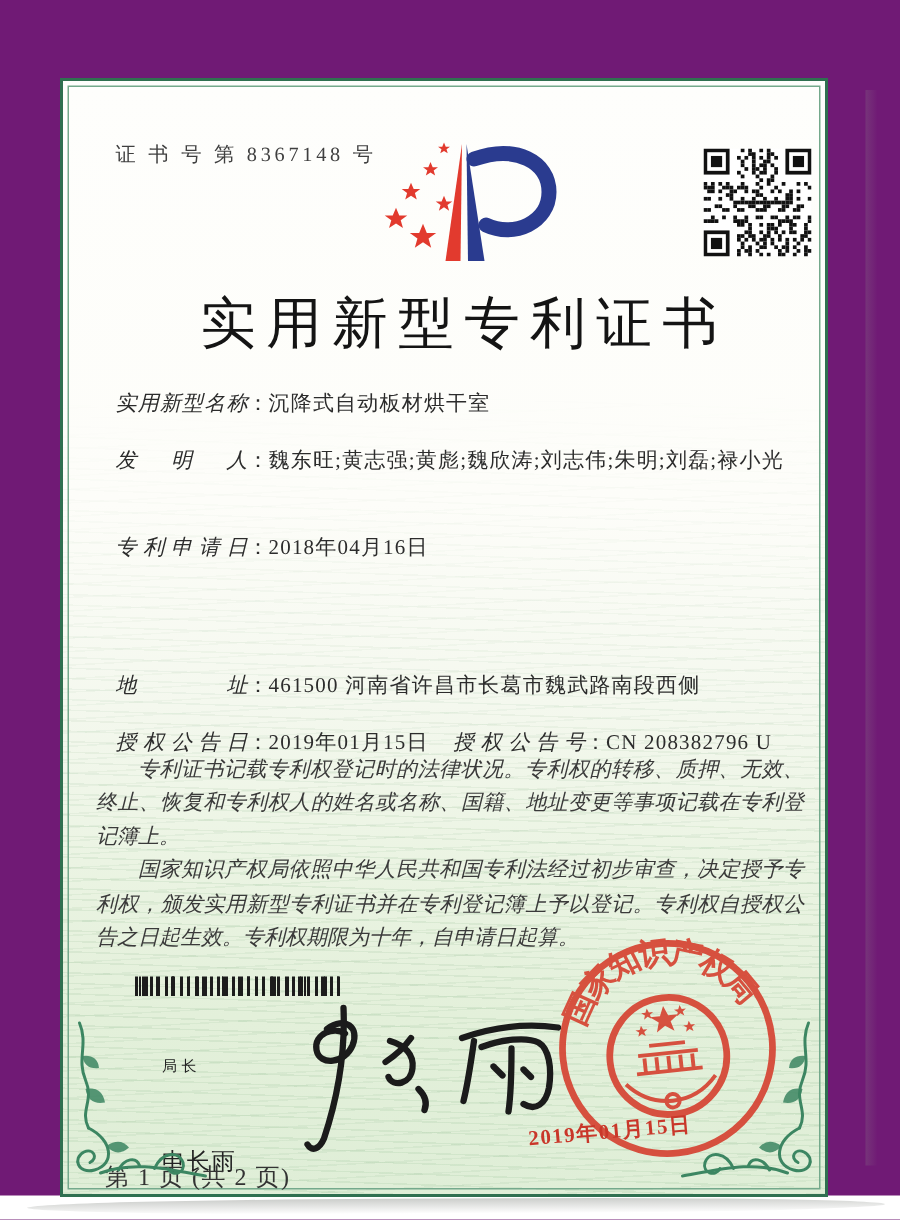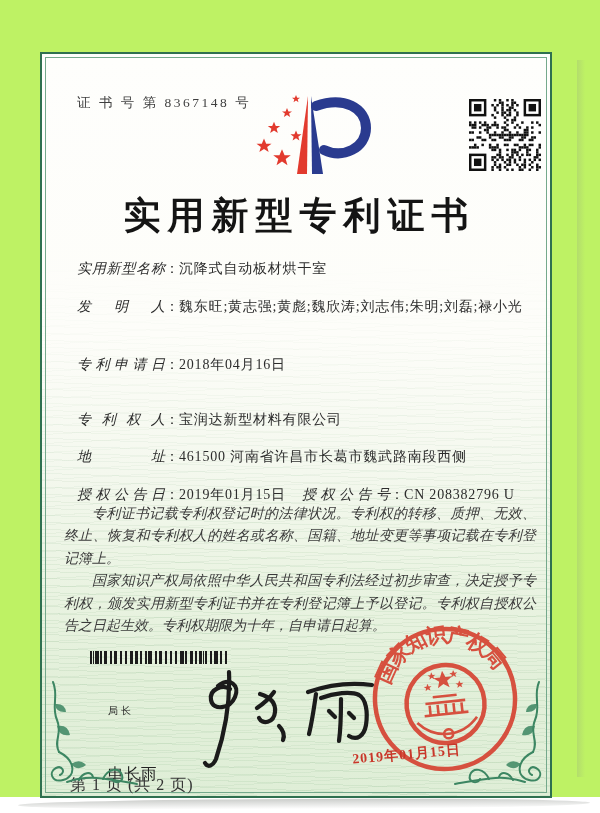--- a/index.html
+++ b/index.html
@@ -1,21 +1,21 @@
 <!DOCTYPE html>
 <html><head>
 <meta charset="utf-8">
 <style>
   html,body{margin:0;padding:0;}
   body{
     width:600px;height:813px;background:#ffffff;overflow:hidden;
     font-family:"Liberation Serif","DejaVu Serif",serif;
     -webkit-font-smoothing:antialiased;
   }
-  .stage{position:relative;width:600px;height:797px;background:#bef264;}
+  .stage{position:relative;width:600px;height:797px;background:#701a75;}
   
   .paper-shadow-bottom{position:absolute;left:18px;right:10px;top:799px;height:10px;
     background:linear-gradient(180deg,rgba(120,125,118,.38),rgba(255,255,255,0));
     transform:rotate(-.25deg);border-radius:50%/60% ;}
   .paper-shadow-right{position:absolute;top:60px;bottom:20px;left:577px;width:8px;
     background:linear-gradient(90deg,rgba(140,145,138,.22),rgba(255,255,255,0));}
   
   .frame{position:absolute;left:40px;top:52px;width:512px;height:746px;
     border:2px solid #2f7050;box-sizing:border-box;
     background:linear-gradient(180deg,#fefefc 0%,#fdfdf9 38%,#f4f8ee 56%,#ebf4e3 70%,#e3f0da 84%,#dfeed7 100%);}
@@ -25,21 +25,21 @@
       repeating-linear-gradient(-3deg,rgba(110,165,115,.09) 0 1px,transparent 1px 9px);
     -webkit-mask-image:linear-gradient(180deg,transparent 28%,#000 72%);
     mask-image:linear-gradient(180deg,transparent 28%,#000 72%);}
   .frame-inner{position:absolute;inset:3px;border:1px solid #74a98c;pointer-events:none;}
   .content{position:absolute;inset:0;}
   
   .cert-number{position:absolute;left:35px;top:40px;font-size:13.5px;color:#3f3f3f;letter-spacing:2.5px;}
   .logo{position:absolute;left:198px;top:30px;width:140px;height:100px;}
   .qr{position:absolute;left:427px;top:45px;width:72px;height:72px;}
   .title{position:absolute;left:0;top:137px;width:100%;text-align:center;
-    font-size:37px;font-weight:700;color:#141414;letter-spacing:7px;text-indent:7px;}
+    font-size:37px;font-weight:400;color:#141414;letter-spacing:7px;text-indent:7px;padding-left:10px;}
   
   .row{position:absolute;left:35px;width:460px;font-size:14px;color:#2c2c2c;white-space:nowrap;}
   .row .lab{display:inline-block;width:88px;text-align:justify;text-align-last:justify;vertical-align:top;font-style:italic;}
   .row .colon{display:inline-block;width:14px;}
   .row .val{letter-spacing:.8px;}
   .subfield{position:absolute;left:225px;top:0;}
   
   .paras{position:absolute;left:22px;top:449px;width:472px;font-size:14px;line-height:22.4px;
     color:#3a3a3a;font-style:italic;text-align:justify;}
   .paras p{margin:0;text-indent:2em;}
@@ -349,23 +349,20 @@
 
       <div class="row" style="top:206px">
         <span class="lab">实用新型名称</span><span class="colon">：</span><span class="val">沉降式自动板材烘干室</span>
       </div>
       <div class="row" style="top:244px">
         <span class="lab">发明人</span><span class="colon">：</span><span class="val">魏东旺;黄志强;黄彪;魏欣涛;刘志伟;朱明;刘磊;禄小光</span>
       </div>
       <div class="row" style="top:302px">
         <span class="lab">专利申请日</span><span class="colon">：</span><span class="val">2018年04月16日</span>
       </div>
-      <div class="row" style="top:357px">
-        <span class="lab">专利权人</span><span class="colon">：</span><span class="val">宝润达新型材料有限公司</span>
-      </div>
       <div class="row" style="top:394px">
         <span class="lab">地址</span><span class="colon">：</span><span class="val">461500 河南省许昌市长葛市魏武路南段西侧</span>
       </div>
       <div class="row" style="top:432px">
         <span class="lab">授权公告日</span><span class="colon">：</span><span class="val">2019年01月15日</span>
         <span class="subfield">
           <span class="lab">授权公告号</span><span class="colon">：</span><span class="val">CN 208382796 U</span>
         </span>
       </div>
 

